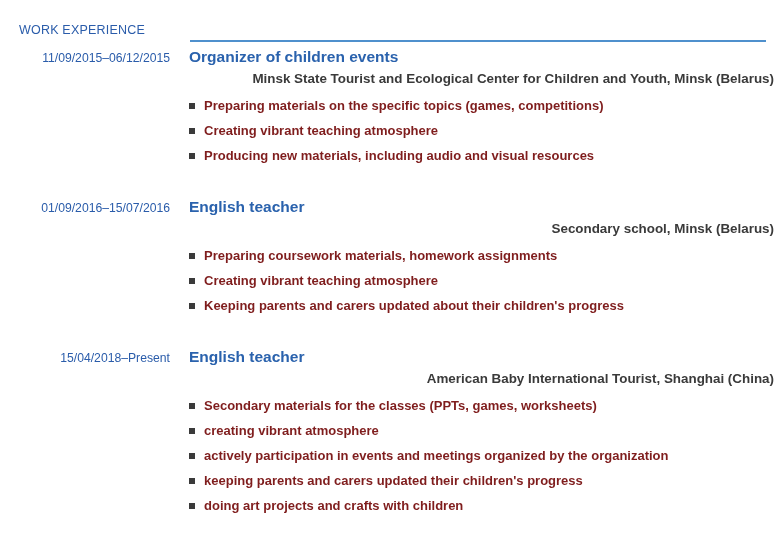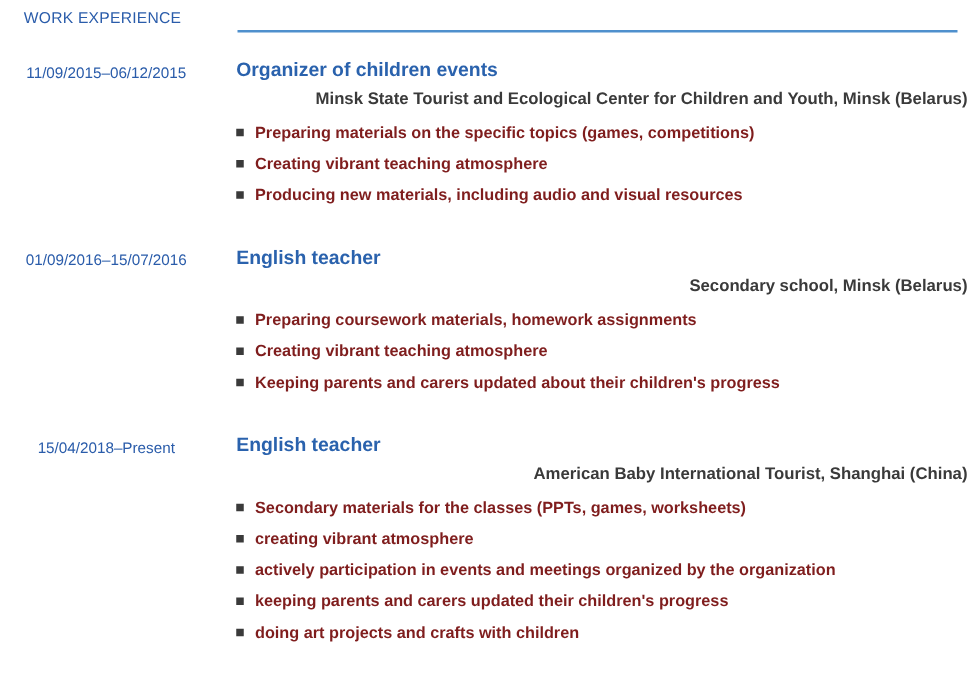--- a/index.html
+++ b/index.html
@@ -12,21 +12,21 @@
     height: 551px;
     position: relative;
     font-family: "Liberation Sans", sans-serif;
     color: #3a3a3a;
     overflow: hidden;
   }
 
   
   .section-header {
     position: absolute;
-    top: 6px;
+    top: 22px;
     left: 0;
     width: 774px;
     height: 26px;
   }
   .section-title {
     position: absolute;
     left: 19px;
     top: 1px;
     font-size: 12.5px;
     letter-spacing: 0.2px;
@@ -54,21 +54,21 @@
     display: block;
     padding-bottom: 16px;
   }
   .entry-row {
     display: flex;
     align-items: flex-start;
   }
   .entry-dates {
     width: 170px;
     flex: 0 0 170px;
-    text-align: center;
+    text-align: right;
     font-size: 12.2px;
     color: #2a5caa;
     line-height: 20px;
     padding-top: 2px;
     white-space: nowrap;
   }
   .entry-body {
     flex: 1 1 auto;
     padding-left: 19px;
     font-weight: bold;

